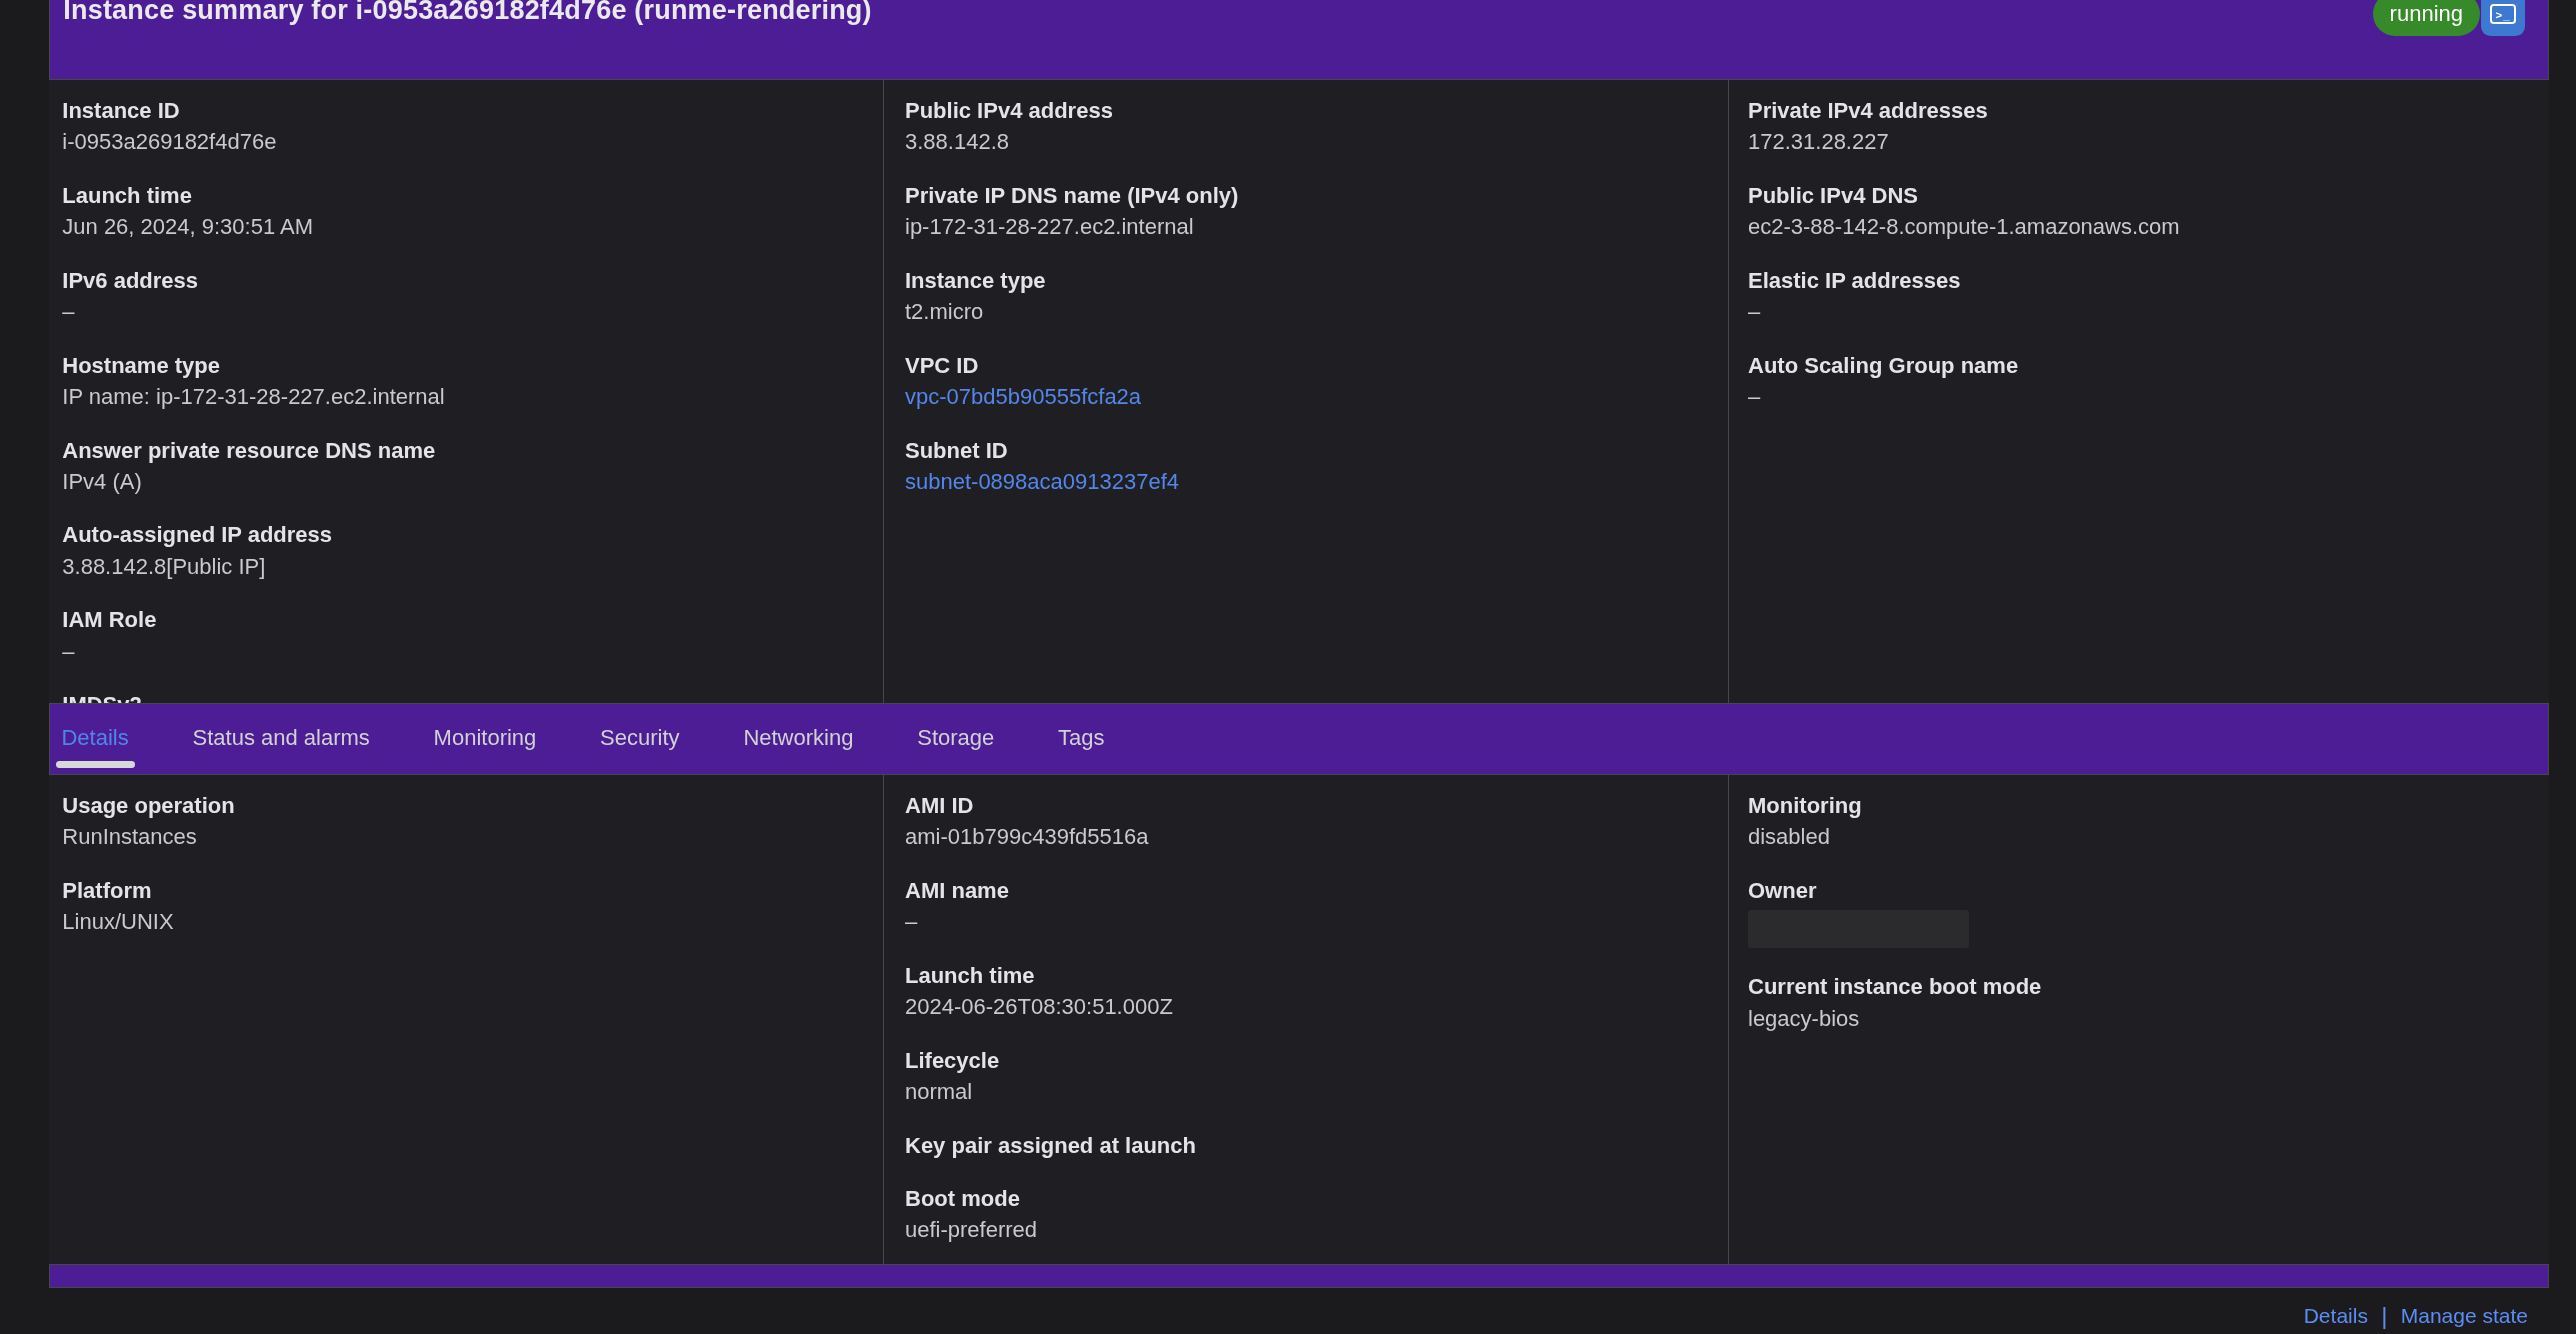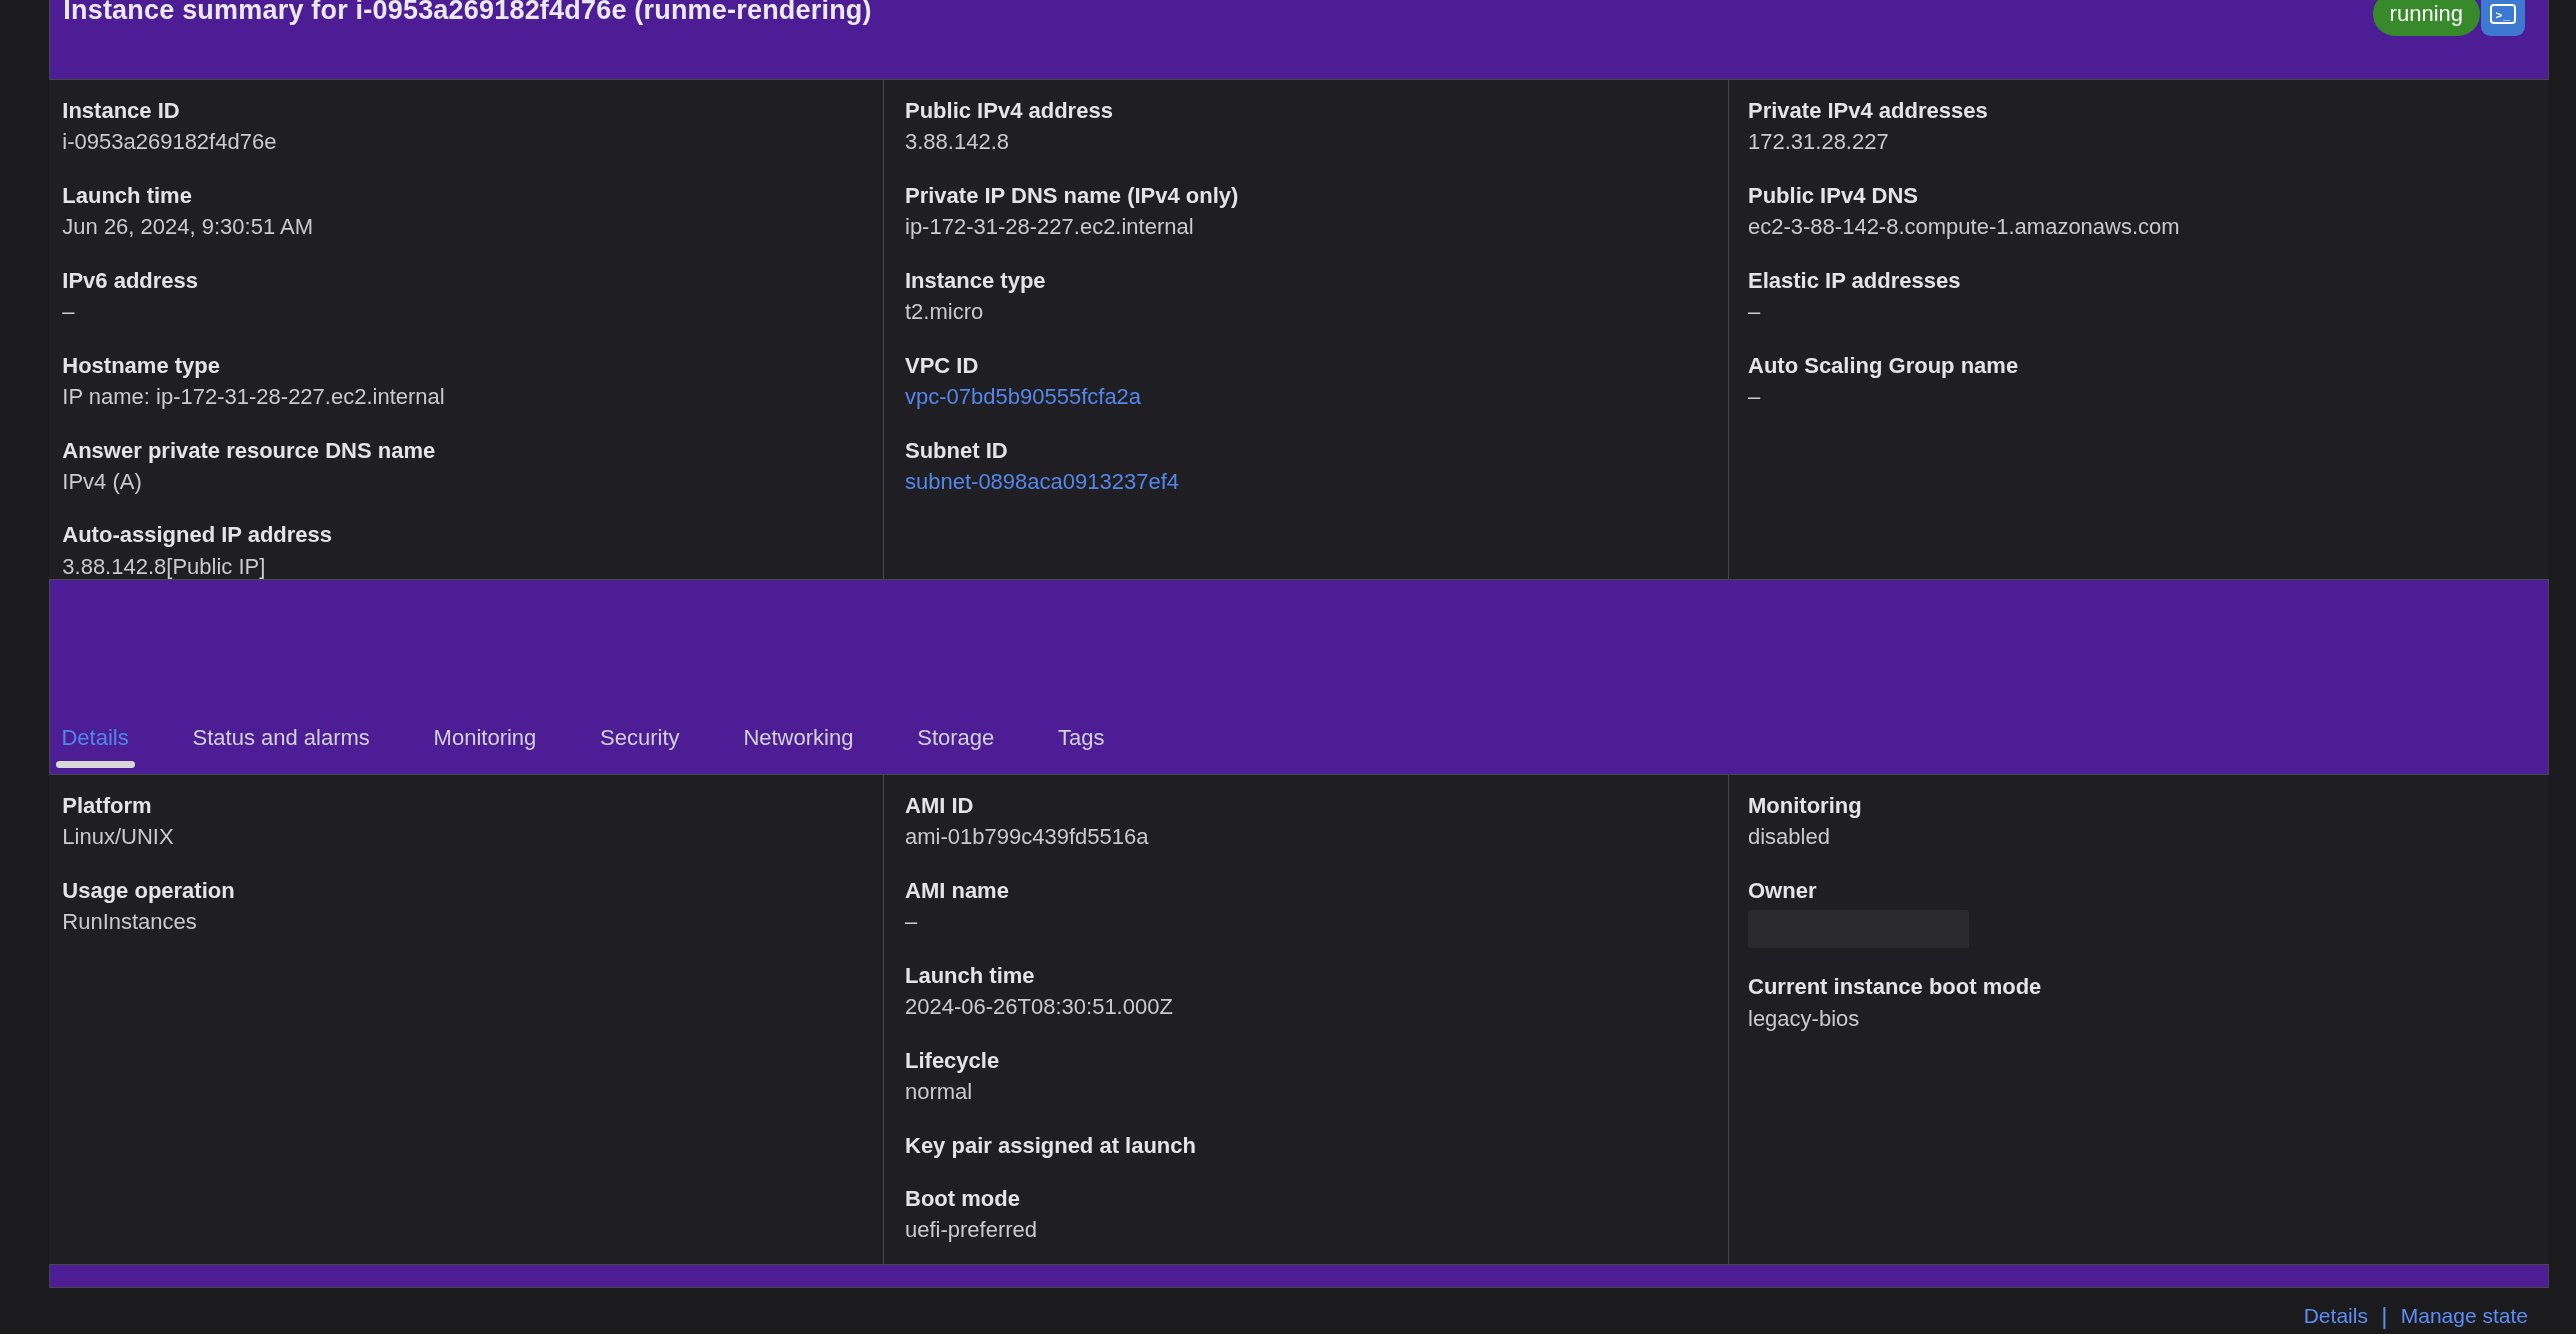--- a/index.html
+++ b/index.html
@@ -39,21 +39,21 @@
     color:#fff;font-size:11.4px;font-weight:700;letter-spacing:1px;
     display:flex;align-items:center;justify-content:center;
     box-sizing:border-box;padding-top:1px;
   }
   .panel{
     position:absolute;left:-1px;right:-1px;
     background:#1f1f23;
     border-top:1px solid #47474b;border-bottom:1px solid #47474b;
     display:grid;box-sizing:border-box;
   }
-  .panel-summary{top:79px;height:501px;grid-template-columns:834px 845px 1fr;}
+  .panel-summary{top:79px;height:625px;grid-template-columns:834px 845px 1fr;}
   .panel-details{top:774px;height:491px;grid-template-columns:834px 845px 1fr;}
   .panel-col{padding:17px 23px 0 13.3px;box-sizing:border-box;overflow:hidden;}
   .panel-col + .panel-col{border-left:1px solid #47474b;padding-left:21px;}
   .panel-col:nth-child(3){padding-left:19px;}
   .field{margin-bottom:25px;}
   .field-label{
     font-size:22px;font-weight:700;color:#e4e4e8;line-height:28.5px;margin-bottom:2.9px;
   }
   .field-value{font-size:22px;color:#c9c9ce;line-height:28.5px;white-space:nowrap;}
   .field-value.link{color:#5486ea;cursor:pointer;}
@@ -174,26 +174,26 @@
       <div class="tab">Monitoring</div>
       <div class="tab">Security</div>
       <div class="tab">Networking</div>
       <div class="tab">Storage</div>
       <div class="tab">Tags</div>
     </nav>
 
   <section class="panel panel-details">
     <div class="panel-col">
         <div class="field">
+          <div class="field-label">Usage operation</div>
+          <div class="field-value">RunInstances</div>
+        </div>
+        <div class="field">
           <div class="field-label">Platform</div>
           <div class="field-value">Linux/UNIX</div>
-        </div>
-        <div class="field">
-          <div class="field-label">Usage operation</div>
-          <div class="field-value">RunInstances</div>
         </div>
       </div>
     <div class="panel-col">
         <div class="field">
           <div class="field-label">AMI ID</div>
           <div class="field-value">ami-01b799c439fd5516a</div>
         </div>
         <div class="field">
           <div class="field-label">AMI name</div>
           <div class="field-value">–</div>

